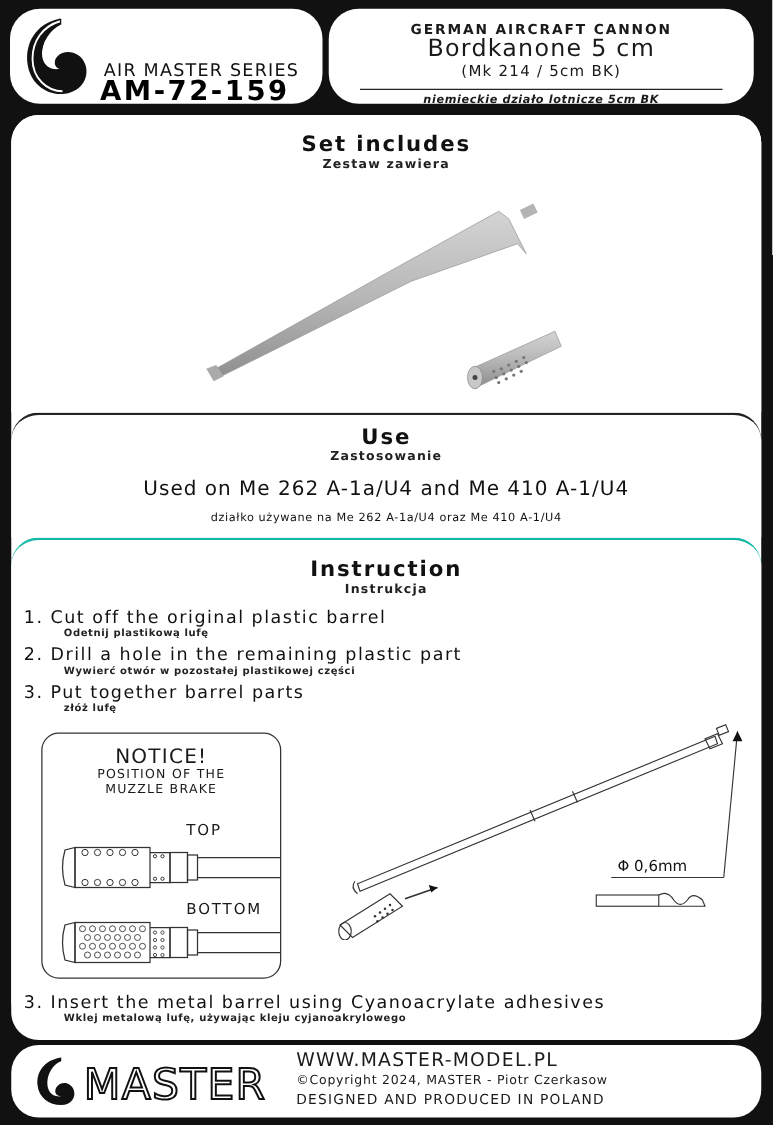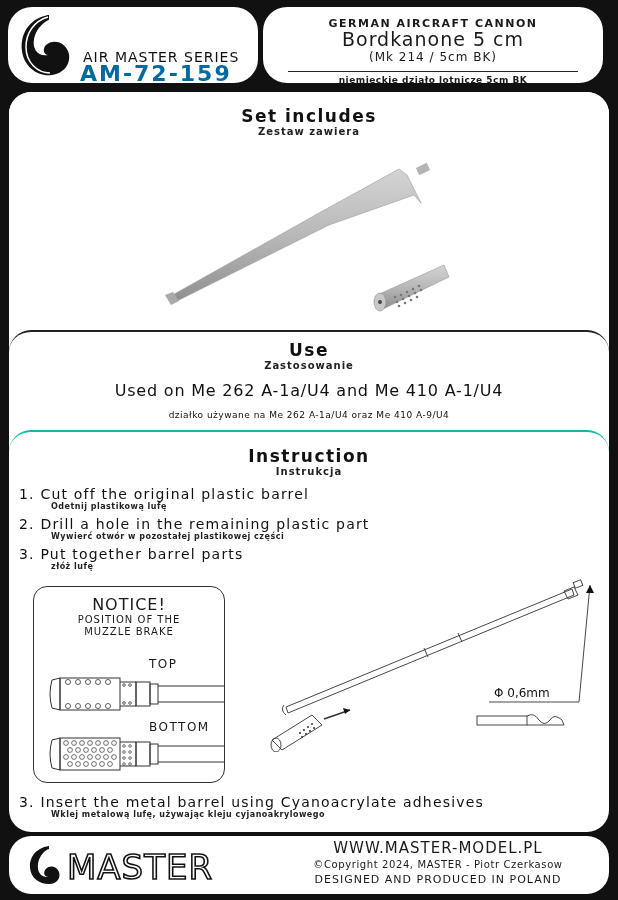--- a/index.html
+++ b/index.html
@@ -8,26 +8,26 @@
 
   .sheet { position: absolute; left: 0; top: 0; width: 618px; height: 900px; background: #111; }
 
   
   .hdr { position: absolute; top: 3px; left: 3px; width: 612px; height: 84px; background: #111; border-radius: 26px; }
   .hdr-left { position: absolute; left: 5px; top: 4px; width: 250px; height: 76px; background: #fff; border-radius: 24px; }
   .hdr-right { position: absolute; left: 260px; top: 4px; width: 340px; height: 76px; background: #fff; border-radius: 24px; text-align: center; }
   .logo-swirl { position: absolute; left: 10px; top: 6px; width: 56px; height: 66px; }
   .scale { position: absolute; left: 90px; top: 0px; font-family: "DejaVu Sans", sans-serif; font-weight: bold; font-size: 38px; letter-spacing: 2px; color: #111; }
   .series { position: absolute; left: 75px; top: 42px; font-size: 14px; letter-spacing: 1px; color: #111; }
-  .code { position: absolute; left: 72px; top: 54px; font-size: 22px; letter-spacing: 2px; color: #0369a1; font-weight: bold; text-align: right; }
+  .code { position: absolute; left: 72px; top: 54px; font-size: 22px; letter-spacing: 2px; color: #000000; font-weight: bold; text-align: right; }
   .hdr-r1 { font-size: 11px; letter-spacing: 1.5px; margin-top: 10px; font-weight: bold; }
   .hdr-r2 { font-size: 19px; letter-spacing: 1px; line-height: 18px; }
   .hdr-r3 { font-size: 12px; letter-spacing: 1px; line-height: 18px; }
   .hdr-rule { width: 290px; height: 1px; background: #222; margin: 5px auto 3px; }
-  .hdr-r4 { font-size: 9px; letter-spacing: 0.5px; font-weight: bold; }
+  .hdr-r4 { font-size: 9px; letter-spacing: 0.5px; font-weight: bold; font-style: italic; }
 
   
   .panel { position: absolute; left: 9px; width: 600px; background: #fff; }
   .p-set { top: 92px; height: 238px; border-radius: 22px 22px 0 0; }
   .p-use { top: 330px; height: 100px; border-top: 2px solid #222; border-radius: 22px 22px 0 0; }
   .p-ins { top: 430px; height: 393px; border-top: 2px solid #14b8a6; border-radius: 22px 22px 22px 22px; }
   .gap-fill { position: absolute; left: 9px; width: 600px; background: #fff; }
 
   .ptitle { text-align: center; font-size: 17px; font-weight: bold; letter-spacing: 1.5px; color: #111; }
   .psub { text-align: center; font-size: 10px; letter-spacing: 1px; font-weight: bold; color: #222; }
@@ -41,21 +41,21 @@
 
   .notice { position: absolute; left: 24px; top: 154px; width: 192px; height: 197px; border: 1.5px solid #333; border-radius: 14px; background: #fff; }
   .notice-title { text-align: center; font-size: 16px; letter-spacing: 1px; margin-top: 8px; }
   .notice-sub { text-align: center; font-size: 10px; letter-spacing: 1px; line-height: 12px; }
   .lbl-top { position: absolute; left: 115px; top: 70px; font-size: 12px; letter-spacing: 1.5px; }
   .lbl-bottom { position: absolute; left: 115px; top: 133px; font-size: 12px; letter-spacing: 1.5px; }
 
   
   .ftr { position: absolute; left: 9px; top: 836px; width: 600px; height: 58px; background: #fff; border-radius: 22px; }
   .ftr-logo { position: absolute; left: 18px; top: 8px; }
-  .ftr-text { position: absolute; left: 249px; top: 4px; width: 360px; text-align: center; }
+  .ftr-text { position: absolute; left: 228px; top: 4px; width: 360px; }
   .ftr-url { font-size: 15px; letter-spacing: 1px; line-height: 17px; }
   .ftr-copy { font-size: 10px; letter-spacing: 0.6px; line-height: 15px; }
   .ftr-made { font-size: 11px; letter-spacing: 1px; line-height: 16px; }
 </style>
 </head>
 <body>
 
 <div class="sheet">
 
   <div class="hdr">
@@ -116,21 +116,21 @@
             <circle cx="258" cy="150" r="1.3"></circle>
         </g>
       </g>
     </svg>
   </div>
 
   <div class="panel p-use">
     <div class="ptitle" style="margin-top:8px;">Use</div>
     <div class="psub">Zastosowanie</div>
     <div class="use-main">Used on Me 262 A-1a/U4 and Me 410 A-1/U4</div>
-    <div class="use-pl">działko używane na Me 262 A-1a/U4 oraz Me 410 A-9/U4</div>
+    <div class="use-pl">działko używane na Me 262 A-1a/U4 oraz Me 410 A-1/U4</div>
   </div>
 
   <div class="panel p-ins">
     <div class="ptitle" style="margin-top:14px;">Instruction</div>
     <div class="psub">Instrukcja</div>
 
     <div class="step" style="top:54px;">
       <div class="step-main">1. Cut off the original plastic barrel</div>
       <div class="step-pl">Odetnij plastikową lufę</div>
     </div>

